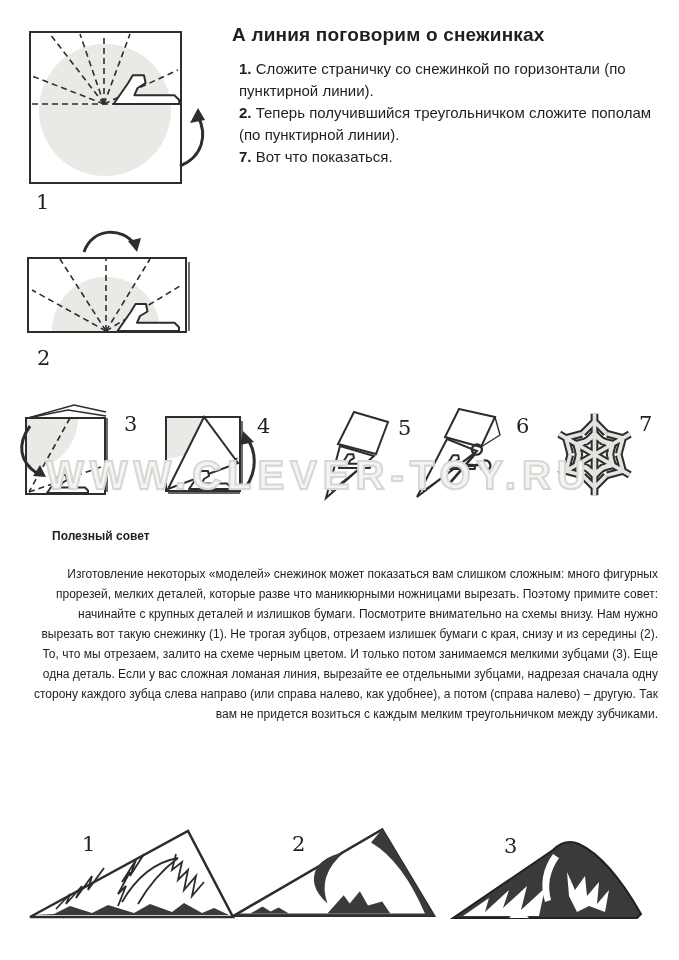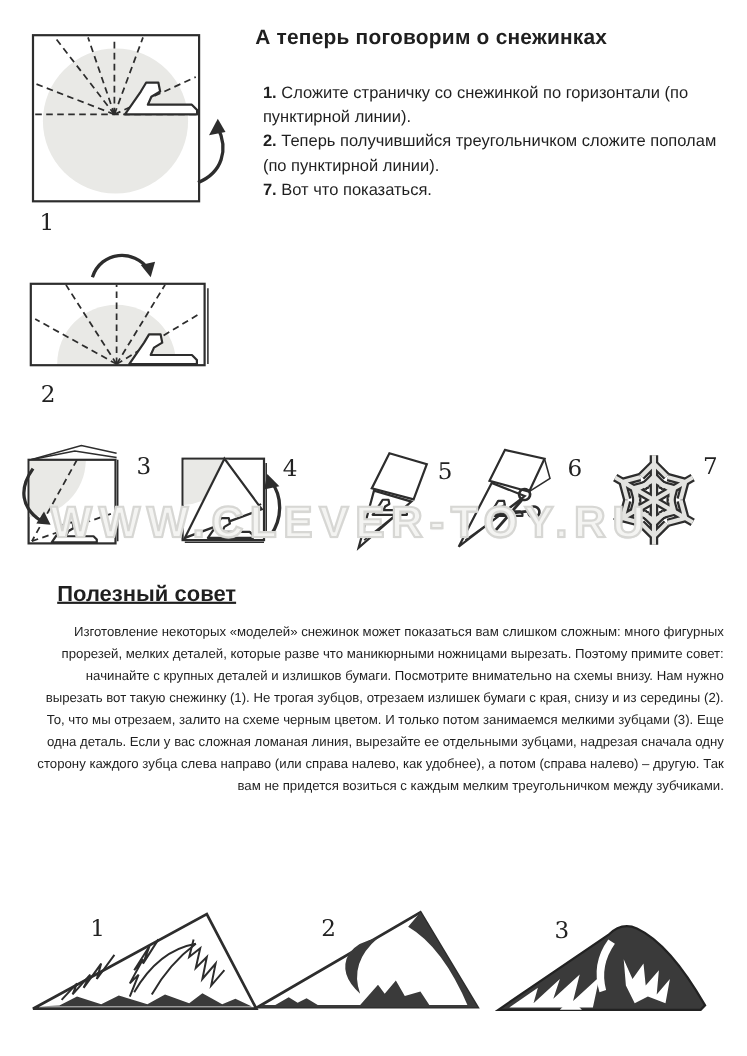--- a/index.html
+++ b/index.html
@@ -8,30 +8,30 @@
     background:#ffffff;color:#1f1f1f;
     font-family:"Liberation Sans", sans-serif;
   }
   .abs{position:absolute;}
   .title{
     left:232px;top:24px;width:420px;
     font-size:19px;font-weight:bold;letter-spacing:.2px;
   }
   .instructions{
     left:239px;top:58px;width:420px;
-    font-size:15px;line-height:22px;margin-top:16px;
+    font-size:15px;line-height:22px;
   }
   .instructions p{margin:0;}
   .instructions b{font-weight:bold;}
   .step-num{
     font-family:"DejaVu Serif", serif;
     font-size:21px;color:#222;
   }
   .tip-heading{
-    left:52px;top:529px;font-size:20px;font-weight:bold;text-decoration:underline;
+    left:52px;top:529px;font-size:12px;font-weight:bold;
   }
   .tip-body{
     left:30px;top:564px;width:628px;
     font-size:12px;line-height:20px;text-indent:26px;text-align:right;
   }
   .watermark{
     left:46px;top:449px;width:640px;height:52px;
     font-size:40px;font-weight:bold;letter-spacing:6px;line-height:52px;
     color:#f4f4f2;
     -webkit-text-stroke:2px #d7d7d4;
@@ -47,21 +47,21 @@
   .schema{fill:#ffffff;stroke:#2d2d2d;stroke-width:2;vector-effect:non-scaling-stroke;stroke-linejoin:round;}
   .thin{stroke:#2d2d2d;stroke-width:1.4;fill:none;}
   .cut{fill:#3a3a3a;stroke:none;}
   .jag{stroke:#2c2c2c;stroke-width:1.8;fill:none;stroke-linejoin:miter;}
   .sf-dark{stroke:#2d2d2d;stroke-width:8;fill:none;stroke-linejoin:round;}
   .sf-light{stroke:#e3e3e0;stroke-width:3.8;fill:none;stroke-linejoin:round;}
 </style>
 </head>
 <body>
 
-<div class="abs title">А теперь поговорим о снежинках</div>
+<div class="abs title">А линия поговорим о снежинках</div>
 
 <div class="abs instructions">
   <p><b>1.</b><span> Сложите страничку со снежинкой по горизонтали (по пунктирной линии).</span></p>
   <p><b>2.</b><span> Теперь получившийся треугольничком сложите пополам (по пунктирной линии).</span></p>
   <p><b>7.</b><span> Вот что показаться.</span></p>
 </div>
 
 <div class="abs" style="left:28px;top:30px;">
   <svg width="205" height="160" viewBox="0 0 205 160">
     <rect class="outline" x="2" y="2" width="151" height="151"></rect>

